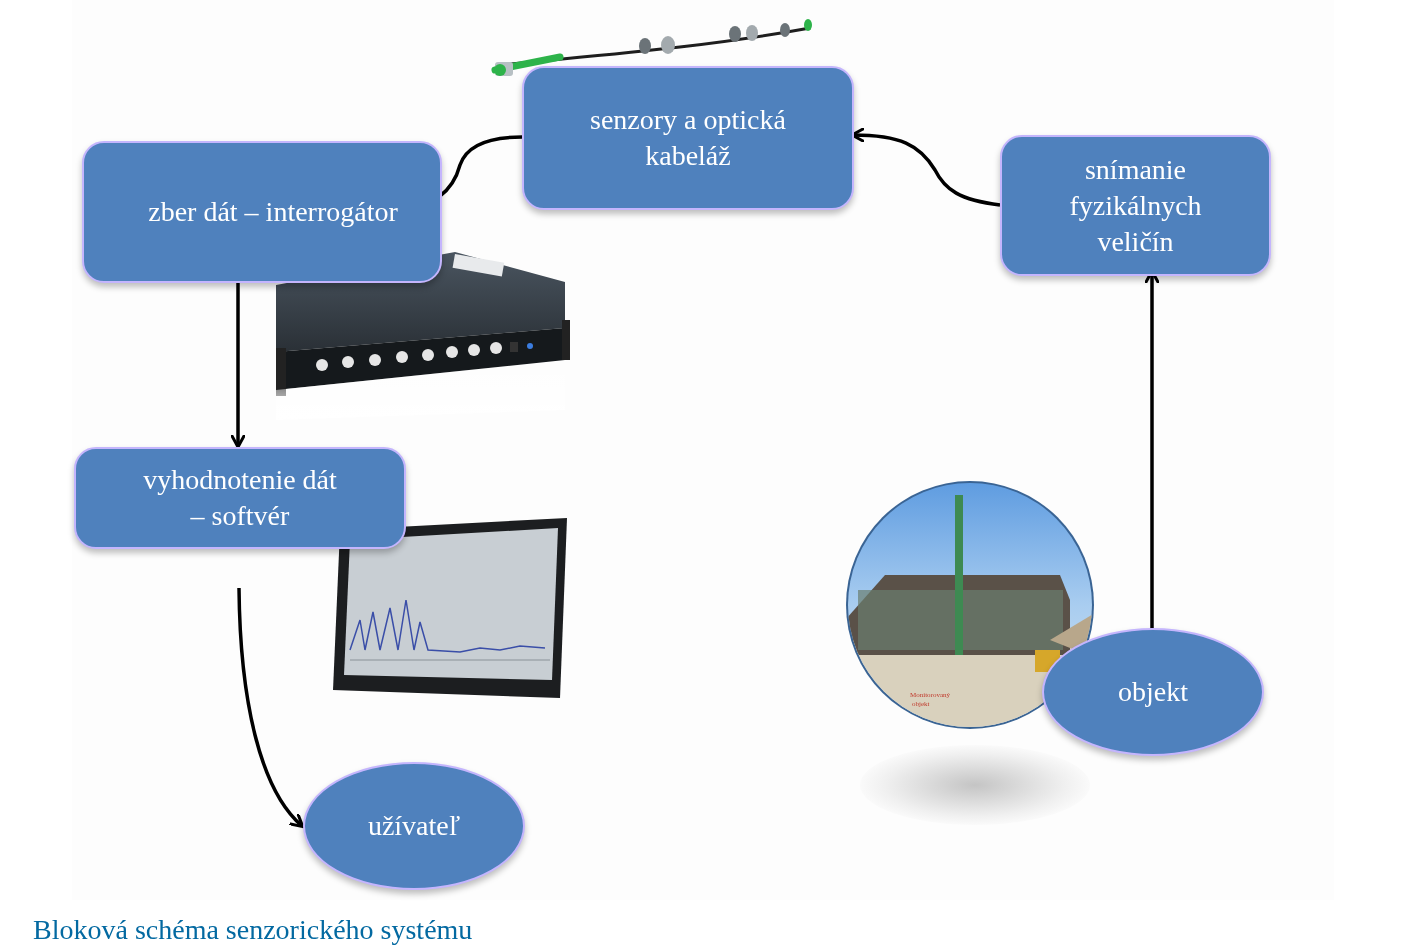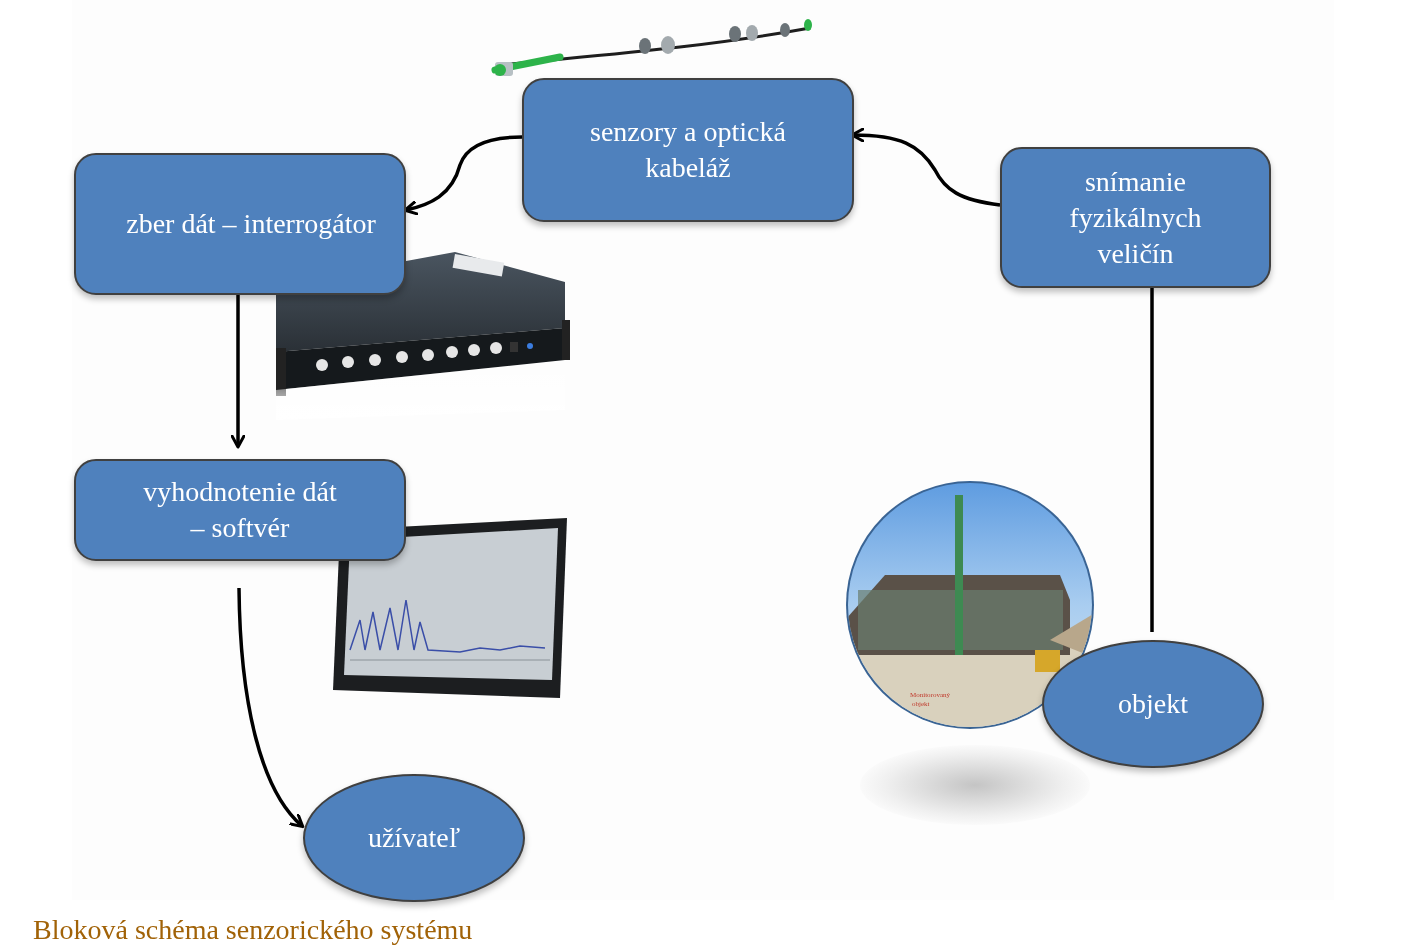--- a/index.html
+++ b/index.html
@@ -7,33 +7,32 @@
     width:1416px; height:950px; position:relative; overflow:hidden;
     background:#ffffff;
     font-family:"Liberation Serif","DejaVu Serif",serif;
   }
   .canvas {
     position:absolute; left:72px; top:0; width:1262px; height:900px;
     background:#fdfdfd;
   }
   .node {
     position:absolute; box-sizing:border-box;
-    background:#4f81bd; border:2px solid #404040;
+    background:#4f81bd; border:2px solid #c4b5fd;
     color:#ffffff; display:flex; align-items:center; justify-content:center;
     text-align:center; font-size:28px; line-height:36px;
     box-shadow:0 4px 6px rgba(0,0,0,0.25);
     padding:0 14px;
-    margin-top:12px;
   }
   .rect { border-radius:22px; }
   .ellipse { border-radius:50%; }
   .label { white-space:pre-line; }
   svg.overlay { position:absolute; left:0; top:0; }
   .caption {
-    position:absolute; left:33px; top:914px; font-size:28px; color:#a16207;
+    position:absolute; left:33px; top:914px; font-size:28px; color:#0369a1;
     font-family:"Liberation Serif","DejaVu Serif",serif;
   }
   .shadow-blob {
     position:absolute; left:860px; top:745px; width:230px; height:80px;
     border-radius:50%;
     background:radial-gradient(ellipse at center, rgba(150,150,150,0.55) 0%, rgba(200,200,200,0.25) 55%, rgba(255,255,255,0) 75%);
   }
 </style>
 </head>
 <body>
@@ -125,21 +124,21 @@
   <path d="M238,282 L238,446" stroke="#000" stroke-width="3.5" fill="none" marker-end="url(#arrowhead)"></path>
   <path d="M239,588 C240,700 260,790 302,826" stroke="#000" stroke-width="3.5" fill="none" marker-end="url(#arrowhead)"></path>
 </svg>
 
 <div class="shadow-blob"></div>
 
 <div class="node rect" style="left:522px; top:66px; width:332px; height:144px;">
   <span class="label">senzory a optická
 kabeláž</span>
 </div>
-<div class="node rect" style="left:74px; top:141px; width:332px; height:142px;padding-left:36px;">
+<div class="node rect" style="left:82px; top:141px; width:360px; height:142px;padding-left:36px;">
   <span class="label">zber dát – interrogátor</span>
 </div>
 <div class="node rect" style="left:1000px; top:135px; width:271px; height:141px;">
   <span class="label">snímanie fyzikálnych
 veličín</span>
 </div>
 <div class="node rect" style="left:74px; top:447px; width:332px; height:102px;">
   <span class="label">vyhodnotenie dát
 – softvér</span>
 </div>

